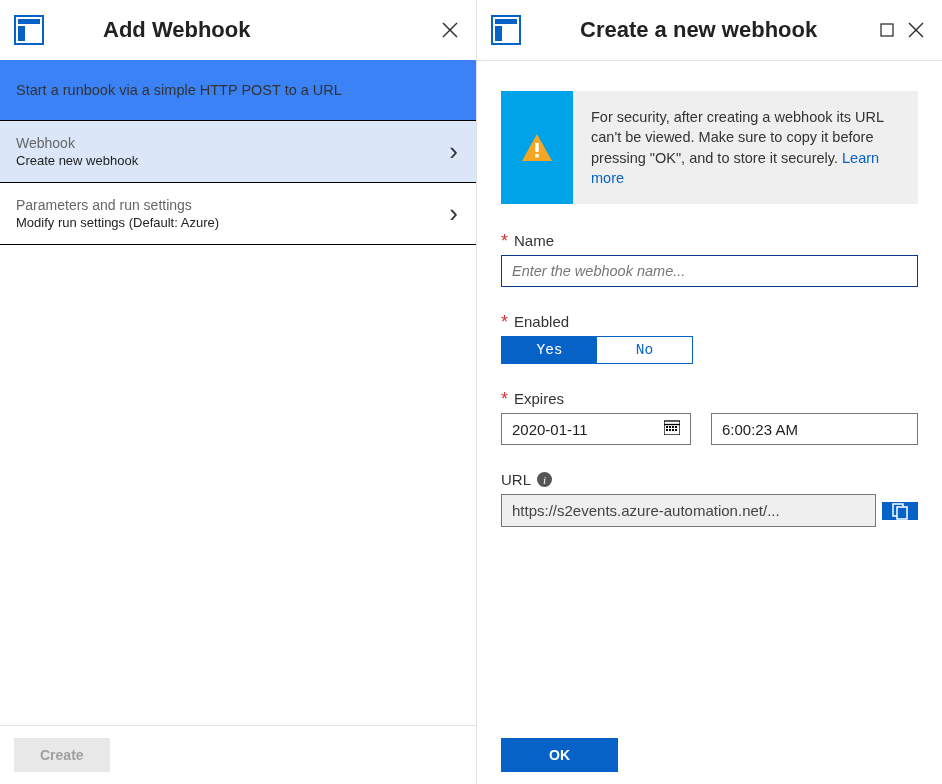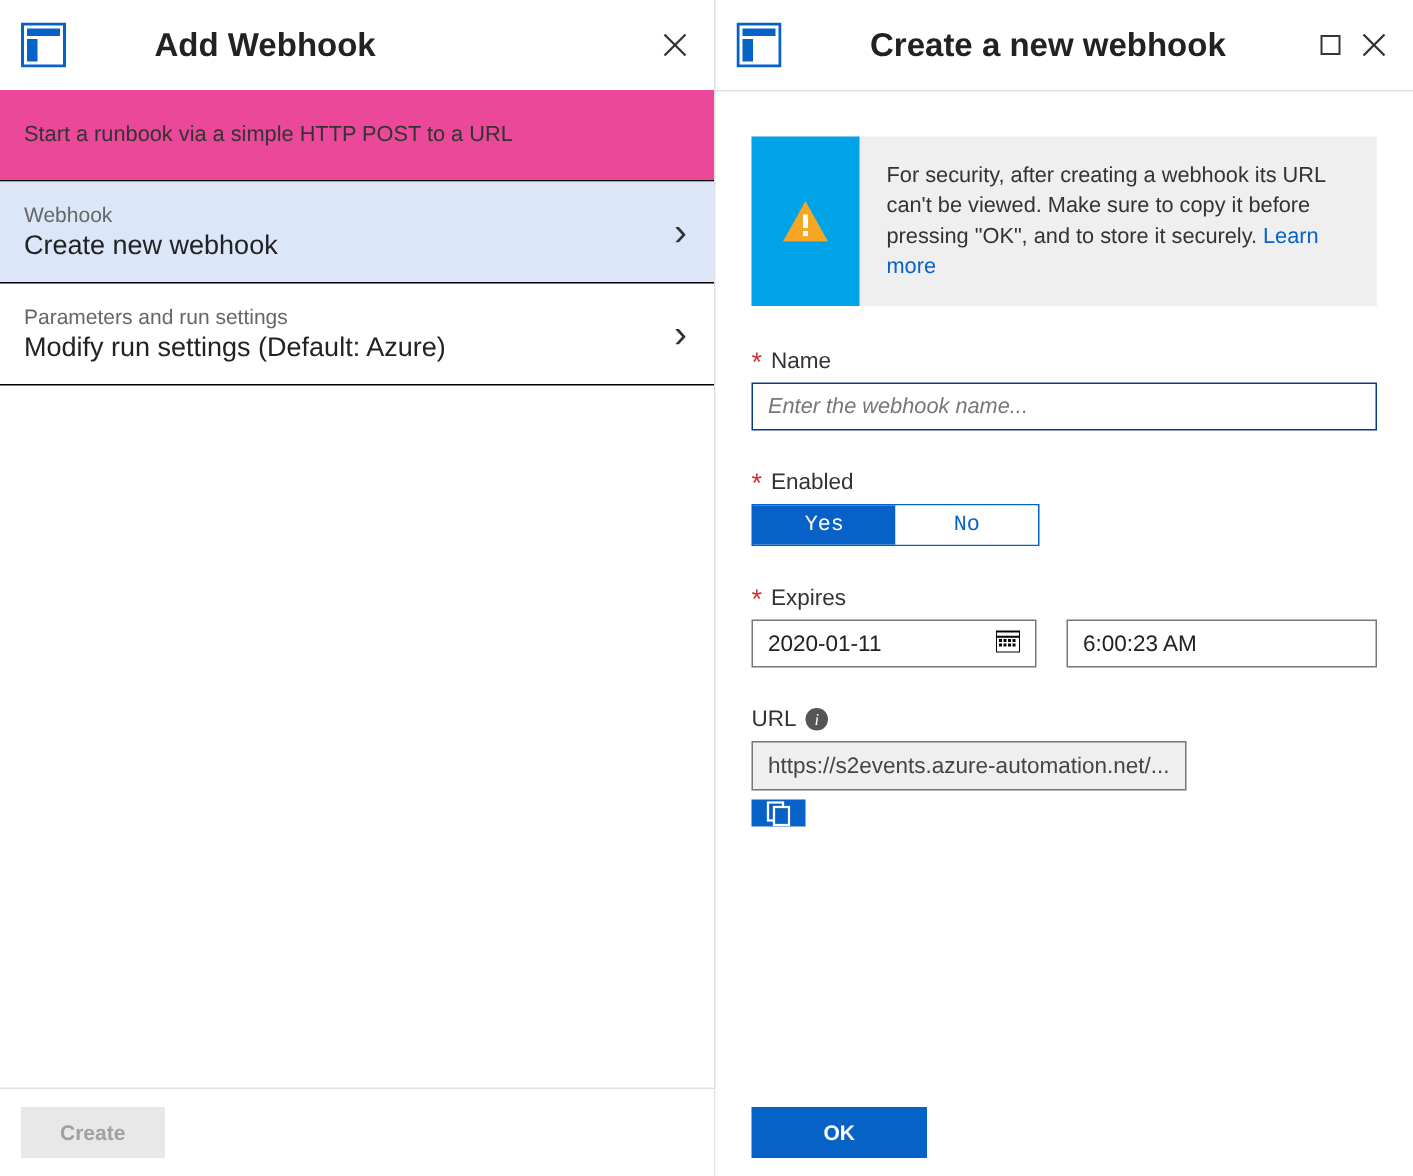--- a/index.html
+++ b/index.html
@@ -52,42 +52,42 @@
     }
     .blade-control {
       cursor: pointer;
       color: #333;
       display: flex;
       align-items: center;
     }
     .hr-divider { height: 1px; background: #e1e1e1; }
 
     .description-bar {
-      background: #ec4899;
+      background: #3b82f6;
       padding: 22px 16px;
       font-size: 14.5px;
       color: #333;
       border-bottom: 1px solid #000;
     }
     .nav-item {
       padding: 14px 18px 14px 16px;
       border-bottom: 1px solid #000;
       display: flex;
       align-items: center;
       cursor: pointer;
     }
     .nav-item.selected { background: #dbe7f8; }
     .nav-item-text { flex: 1; }
     .nav-item-label {
       font-size: 14px;
       color: #666;
       margin-bottom: 2px;
     }
     .nav-item-title {
-      font-size: 18px;
+      font-size: 13px;
       color: #222;
     }
     .chevron { color: #333; font-size: 26px; font-weight: 300; }
 
     .left-footer {
       position: absolute;
       bottom: 0; left: 0; right: 0;
       border-top: 1px solid #e1e1e1;
       padding: 12px 14px;
       background: #fff;
@@ -180,22 +180,21 @@
       justify-content: space-between;
       flex: 1;
     }
     .date-box.date { max-width: 190px; }
     .date-box.time { flex: 1; }
     .cal-icon { font-size: 14px; }
 
     .url-row {
       display: flex;
       gap: 6px;
-      align-items: flex-start;
-      flex-direction: column;
+      align-items: center;
     }
     .url-box {
       flex: 1;
       border: 1px solid #777;
       background: #efefef;
       padding: 7px 10px;
       font-size: 15px;
       color: #444;
       white-space: nowrap;
       overflow: hidden;

